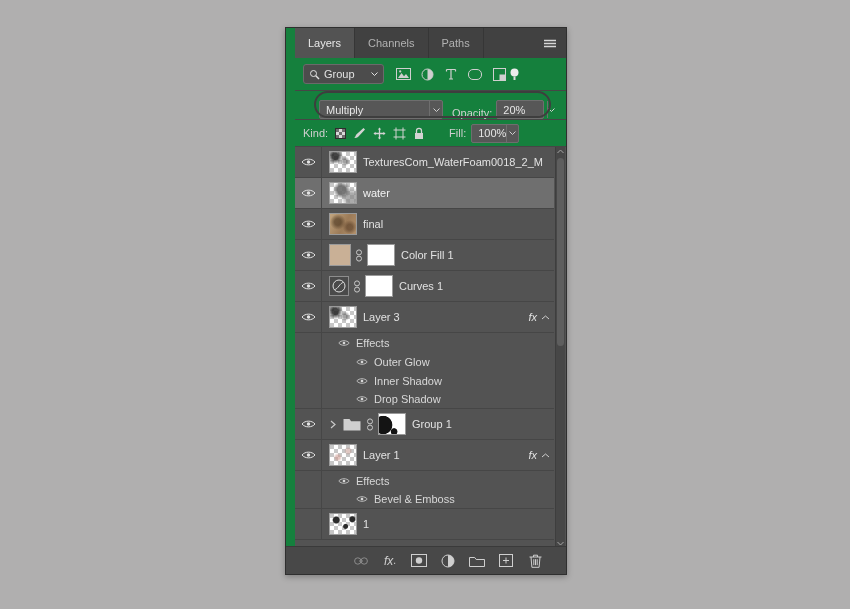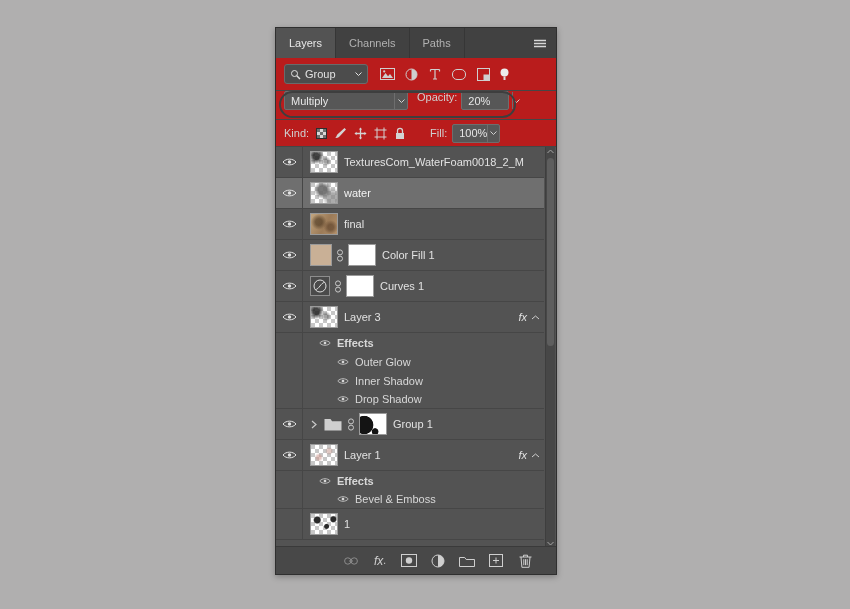--- a/index.html
+++ b/index.html
@@ -3,38 +3,38 @@
 <meta charset="utf-8">
 <style>
   * { margin:0; padding:0; box-sizing:border-box; }
   html,body { background:#9e9d9d; }
   .stage {
     position:relative; width:850px; height:609px; background:#b0afaf;
     font-family:"Liberation Sans","DejaVu Sans",sans-serif; font-size:11px; color:#dcdcdc;
     overflow:hidden; cursor:default; -webkit-user-select:none; user-select:none;
   }
   .panel {
-    position:absolute; left:275px; top:27px; width:282px; height:548px;
-    background:#b91c1c; border:1px solid #2f2f2f; box-shadow:0 2px 6px rgba(0,0,0,.28);
+    position:absolute; left:285px; top:27px; width:282px; height:548px;
+    background:#15803d; border:1px solid #2f2f2f; box-shadow:0 2px 6px rgba(0,0,0,.28);padding-left:9px;
   }
   
   .tabbar { height:30px; background:#414141; display:flex; align-items:stretch; }
   .tab { padding:0 13px; display:flex; align-items:center; color:#b2b2b2; border-right:1px solid #363636; }
   .tab.active { background:#535353; color:#e9e9e9; }
   .menu-btn { margin-left:auto; margin-right:9px; align-self:center; color:#d6d6d6; display:flex; }
   
   .filter-row { height:33px; display:flex; align-items:center; padding:0 8px; border-bottom:1px solid #464646; }
   .kind-combo { width:84px; height:20px; background:#4c4c4c; border:1px solid #6a6a6a; border-radius:3px;
     display:flex; align-items:center; padding:0 5px; gap:4px; color:#e2e2e2; }
   .kind-combo .lbl { flex:1; }
   .filter-icons { display:flex; gap:4px; margin-left:9px; align-items:center; color:#cfcfcf; }
   .ficon { width:20px; height:18px; display:flex; align-items:center; justify-content:center; }
   .filter-toggle { margin-left:auto; margin-right:38px; display:flex; }
   
-  .blend-row { height:28px; display:flex; align-items:flex-start; padding:0 8px; position:relative; }
+  .blend-row { height:28px; display:flex; align-items:flex-end; padding:0 8px; position:relative;margin-left:16px; }
   .combo { height:19px; background:#575757; border:1px solid #6e6e6e; border-radius:2px; display:flex; align-items:center; color:#e6e6e6; }
   .combo .val { flex:1; padding-left:6px; white-space:nowrap; }
   .caret-box { width:13px; align-self:stretch; border-left:1px solid #6e6e6e; display:flex; align-items:center; justify-content:center; color:#cfcfcf; }
   .blend-combo { width:124px; }
   .opacity-label { margin-left:9px; color:#cfcfcf; }
   .opacity-combo { width:48px; margin-left:4px;gap:22px; }
   .annotation { position:absolute; left:3px; top:0px; width:237px; height:27px;
     border:2px solid #3e3e3e; border-radius:14px; pointer-events:none; z-index:5; }
   
   .lock-row { height:28px; display:flex; align-items:center; padding:0 8px; border-top:1px solid #464646; border-bottom:1px solid #464646; }
@@ -86,21 +86,21 @@
       radial-gradient(circle at 16% 55%, #141414 0 36%, transparent 39%),
       radial-gradient(circle at 58% 88%, #141414 0 13%, transparent 16%),
       #ffffff; }
   .layer-name { white-space:nowrap; overflow:hidden; text-overflow:ellipsis; color:#e2e2e2; }
   .layer-row.selected .layer-name { color:#f2f2f2; }
   .fx-badge { margin-left:auto; display:flex; align-items:center; gap:4px; padding-right:4px; color:#e2e2e2; }
   .fx-badge .fxtxt { font-style:italic; }
   .effect-row { display:flex; align-items:stretch; height:19px; }
   .effect-row.last { border-bottom:1px solid #464646; }
   .fx-content { flex:1; display:flex; align-items:center; gap:6px; color:#d8d8d8; }
-  .fx-content.lvl1 { padding-left:16px;font-weight:bold; }
+  .fx-content.lvl1 { padding-left:16px; }
   .fx-content.lvl2 { padding-left:34px; }
   
   .scrollbar { position:absolute; top:0; right:1px; bottom:0; width:10px; background:#474747; border-left:1px solid #3e3e3e; }
   .scroll-thumb { position:absolute; top:11px; left:1px; right:1px; height:188px; background:#5e5e5e; border-radius:4px; }
   .scroll-arrow { position:absolute; left:0; right:0; display:flex; justify-content:center; color:#a5a5a5; }
   .scroll-arrow.up { top:2px; } .scroll-arrow.down { bottom:2px; }
   
   .bottom-bar { position:absolute; left:0; right:0; bottom:0; height:28px; background:#484848;
     border-top:1px solid #3a3a3a; display:flex; align-items:center; justify-content:flex-end;
     gap:11px; padding-right:22px; color:#cfcfcf; }

